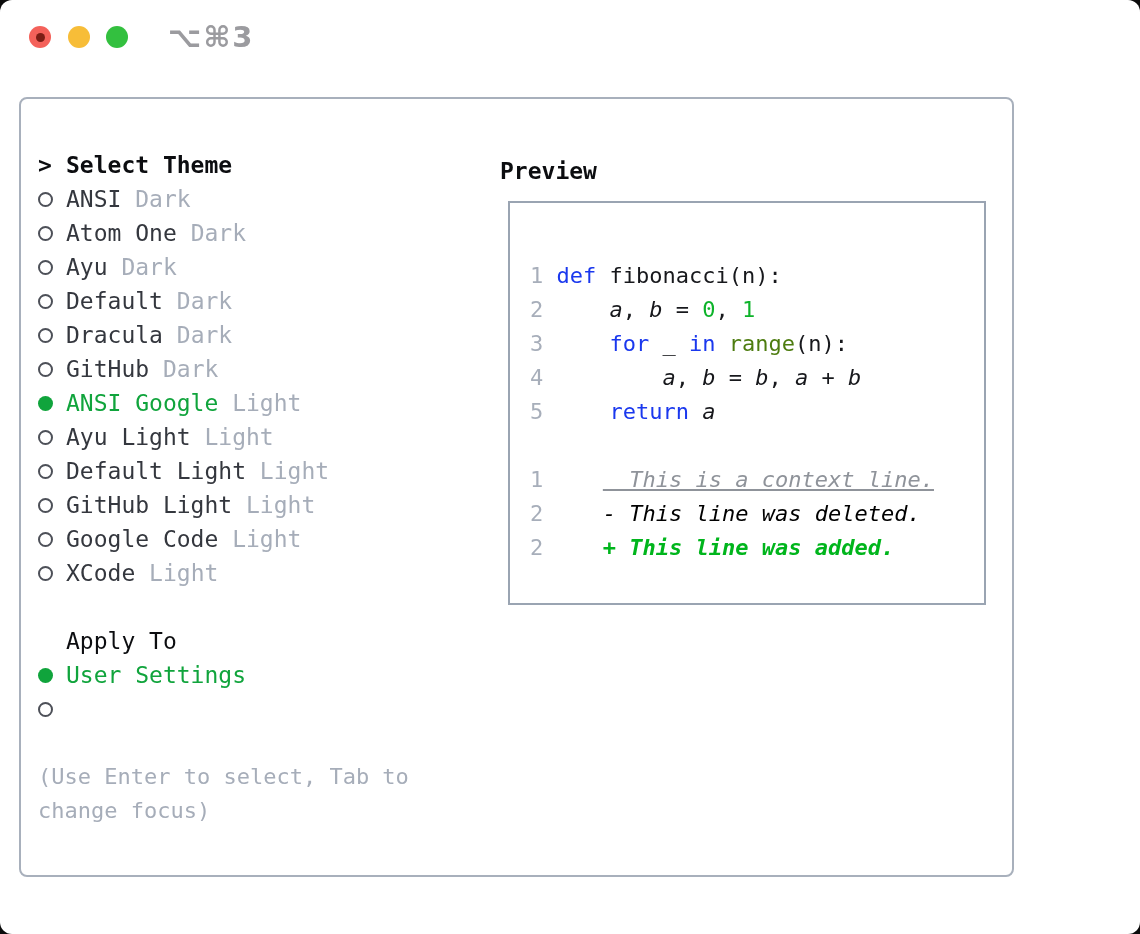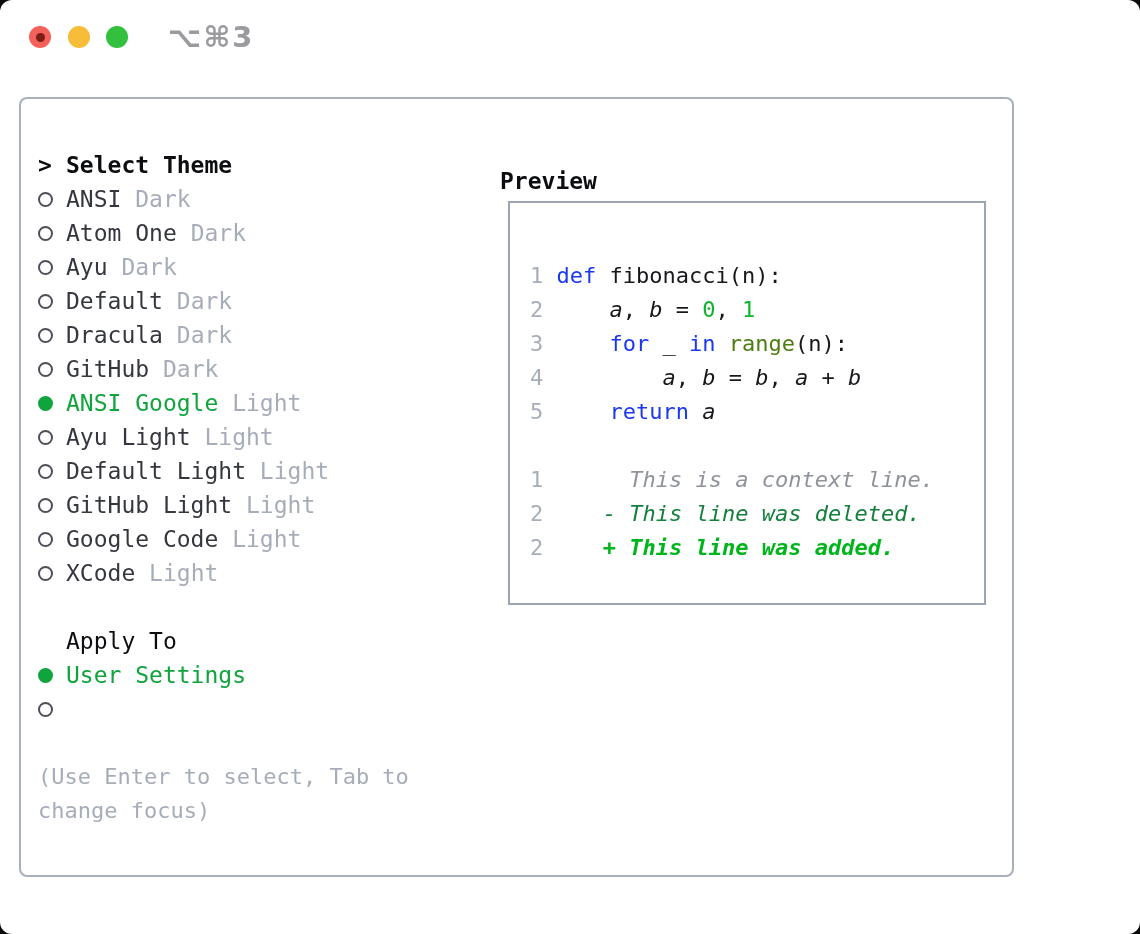--- a/index.html
+++ b/index.html
@@ -44,39 +44,39 @@
   .name{color:#34373e;}
   .row.selected .name{color:#10a43c;}
   .variant{color:#a6adb9;margin-left:1ch;text-align:right;}
   .spacer{height:34px;}
   .hint{
     color:#a6adb9;font-size:22px;line-height:34px;width:400px;
     margin-top:0;
   }
   
   .preview-label{
-    position:absolute;left:479px;top:65px;height:34px;line-height:34px;
+    position:absolute;left:479px;top:55px;height:34px;line-height:34px;
     font-size:23px;font-weight:700;color:#0c0d10;
   }
   .preview-box{
     position:absolute;left:487px;top:102px;width:478px;height:404px;
     border:2px solid #9aa4b2;box-sizing:border-box;background:#ffffff;
   }
   #preview-lines{padding:22px 0 0 20px;font-size:22px;}
   .cline{height:34px;line-height:34px;white-space:pre;}
   .ln{display:inline-block;color:#a7aeba;}
   .code-ln{width:2ch;}
   .diff-ln{width:5.5ch;}
   .tok-kw{color:#1a38ee;}
   .tok-fn{color:#4d7c0f;}
   .tok-num{color:#0db32a;}
   .tok-pl{color:#17181c;}
   .tok-var{color:#17181c;font-style:italic;}
-  .diff-context{color:#8f939a;font-style:italic;}
-  .diff-deleted{color:#15803d;font-style:italic;margin-top:28px;}
+  .diff-context{color:#8f939a;font-style:italic;text-decoration:underline;}
+  .diff-deleted{color:#000000;font-style:italic;margin-top:28px;}
   .diff-added{color:#00b51c;font-style:italic;font-weight:bold;}
 </style>
 </head>
 <body>
 
 <div class="window">
 
   <div class="titlebar">
     <span class="tl red">
       <span class="tl-dot"></span>

